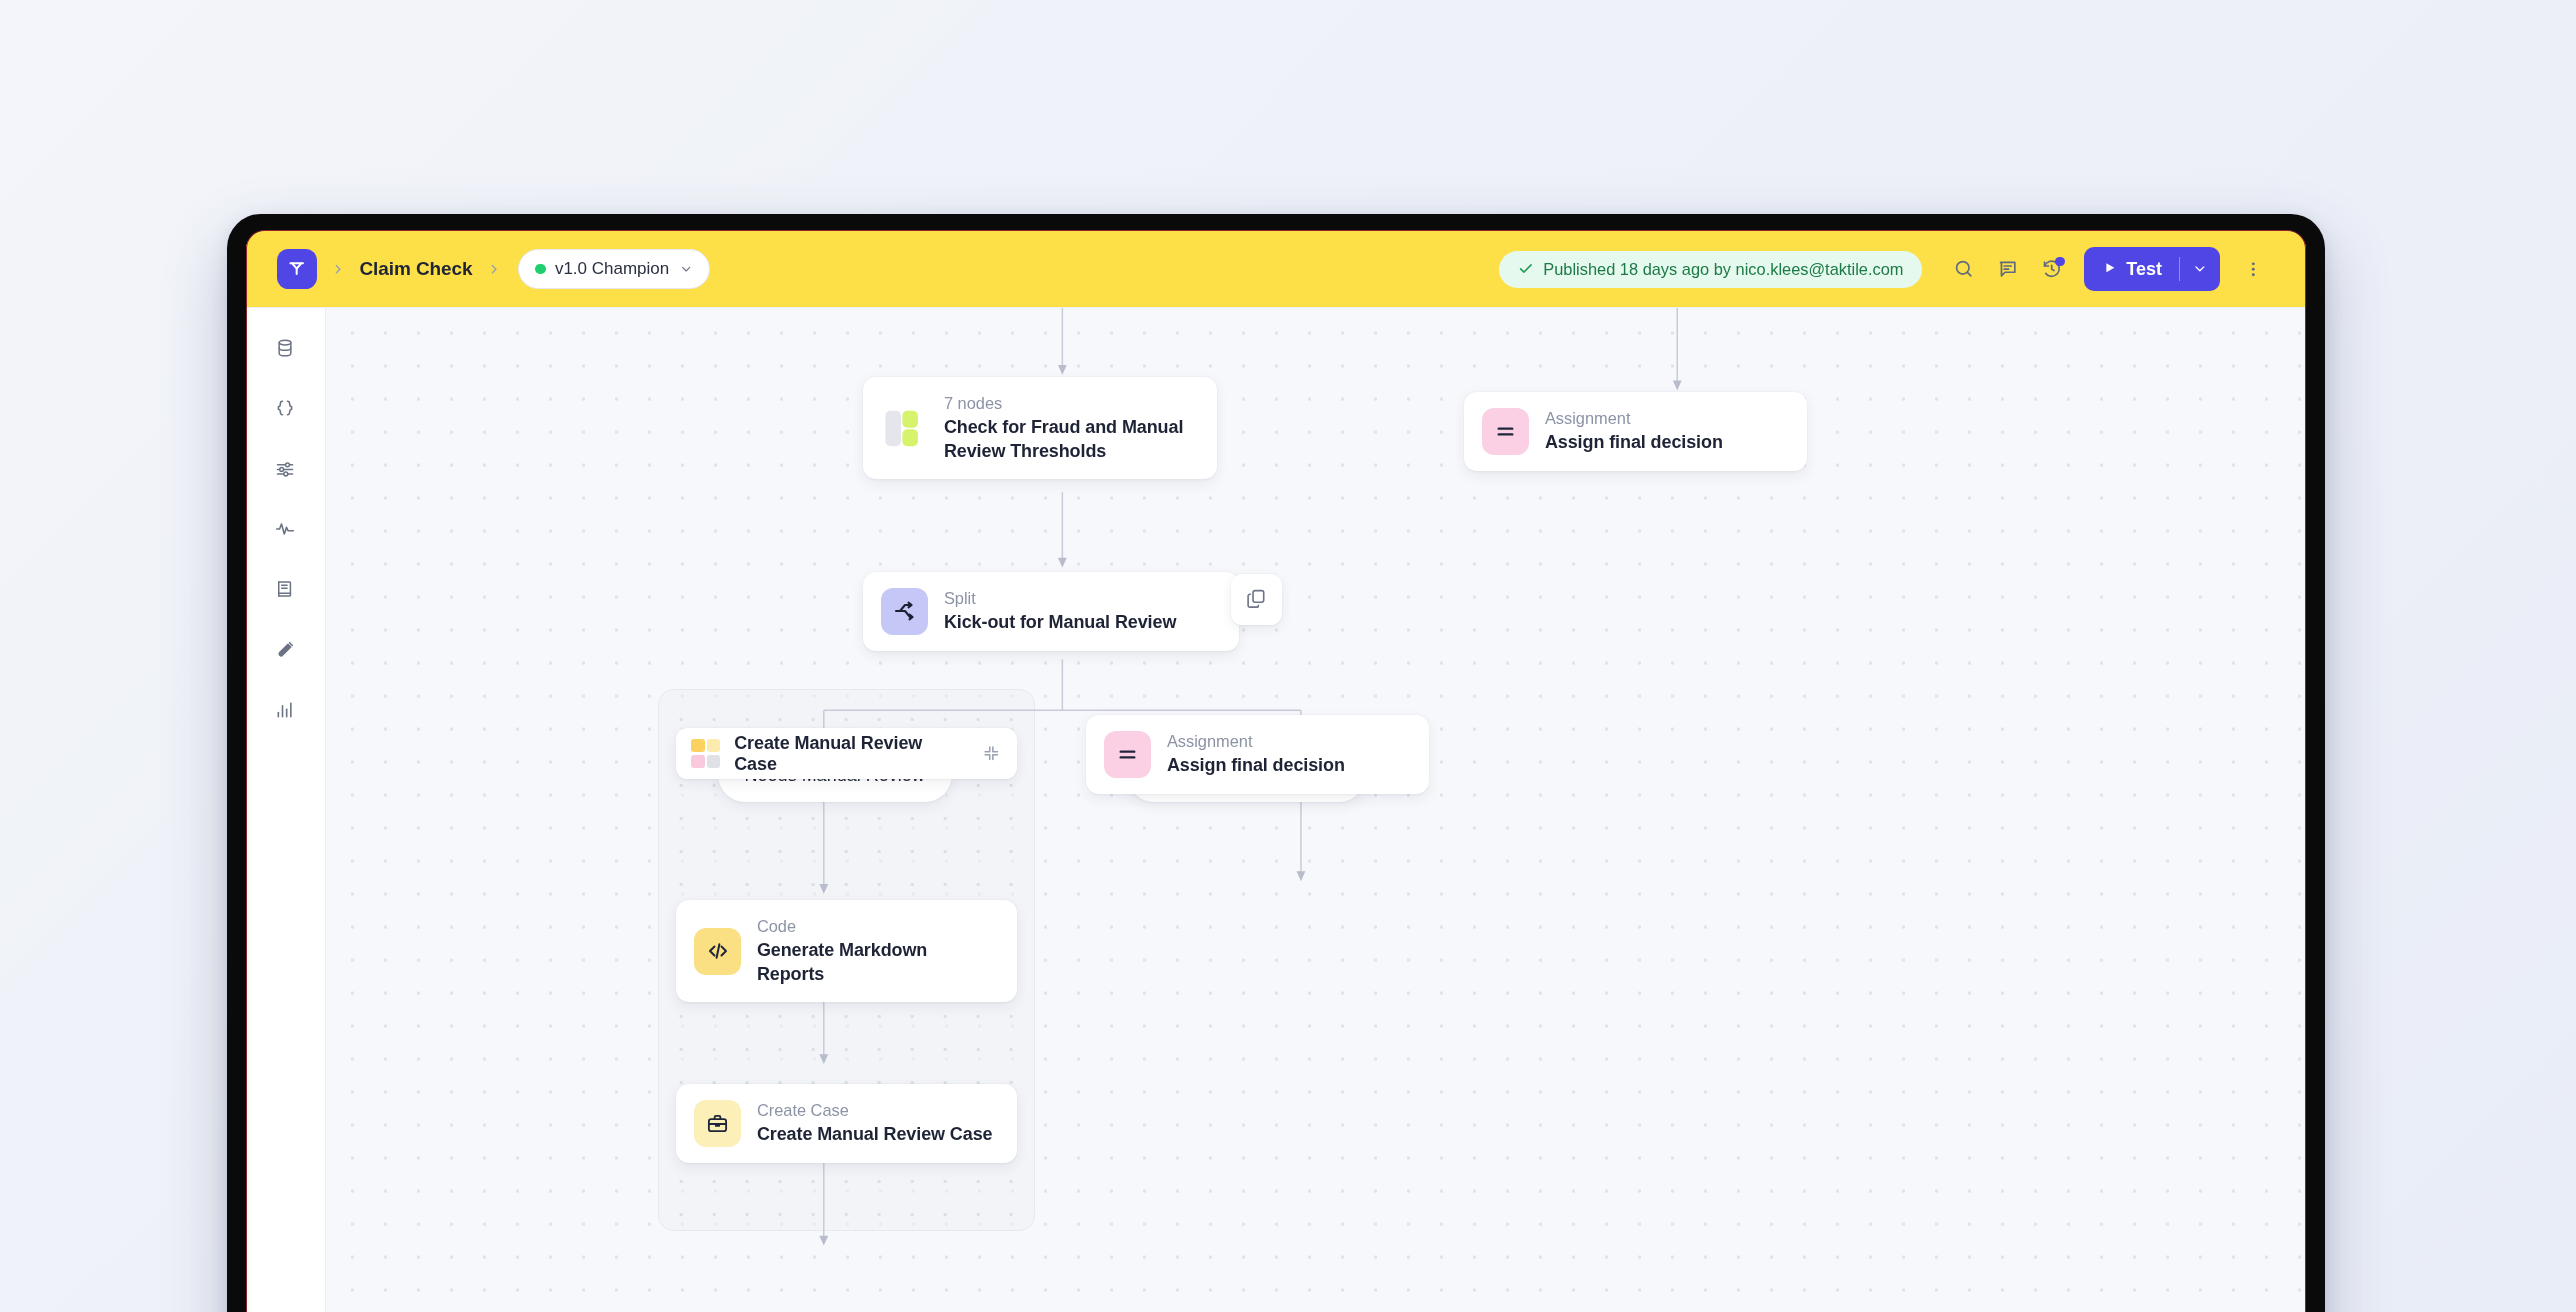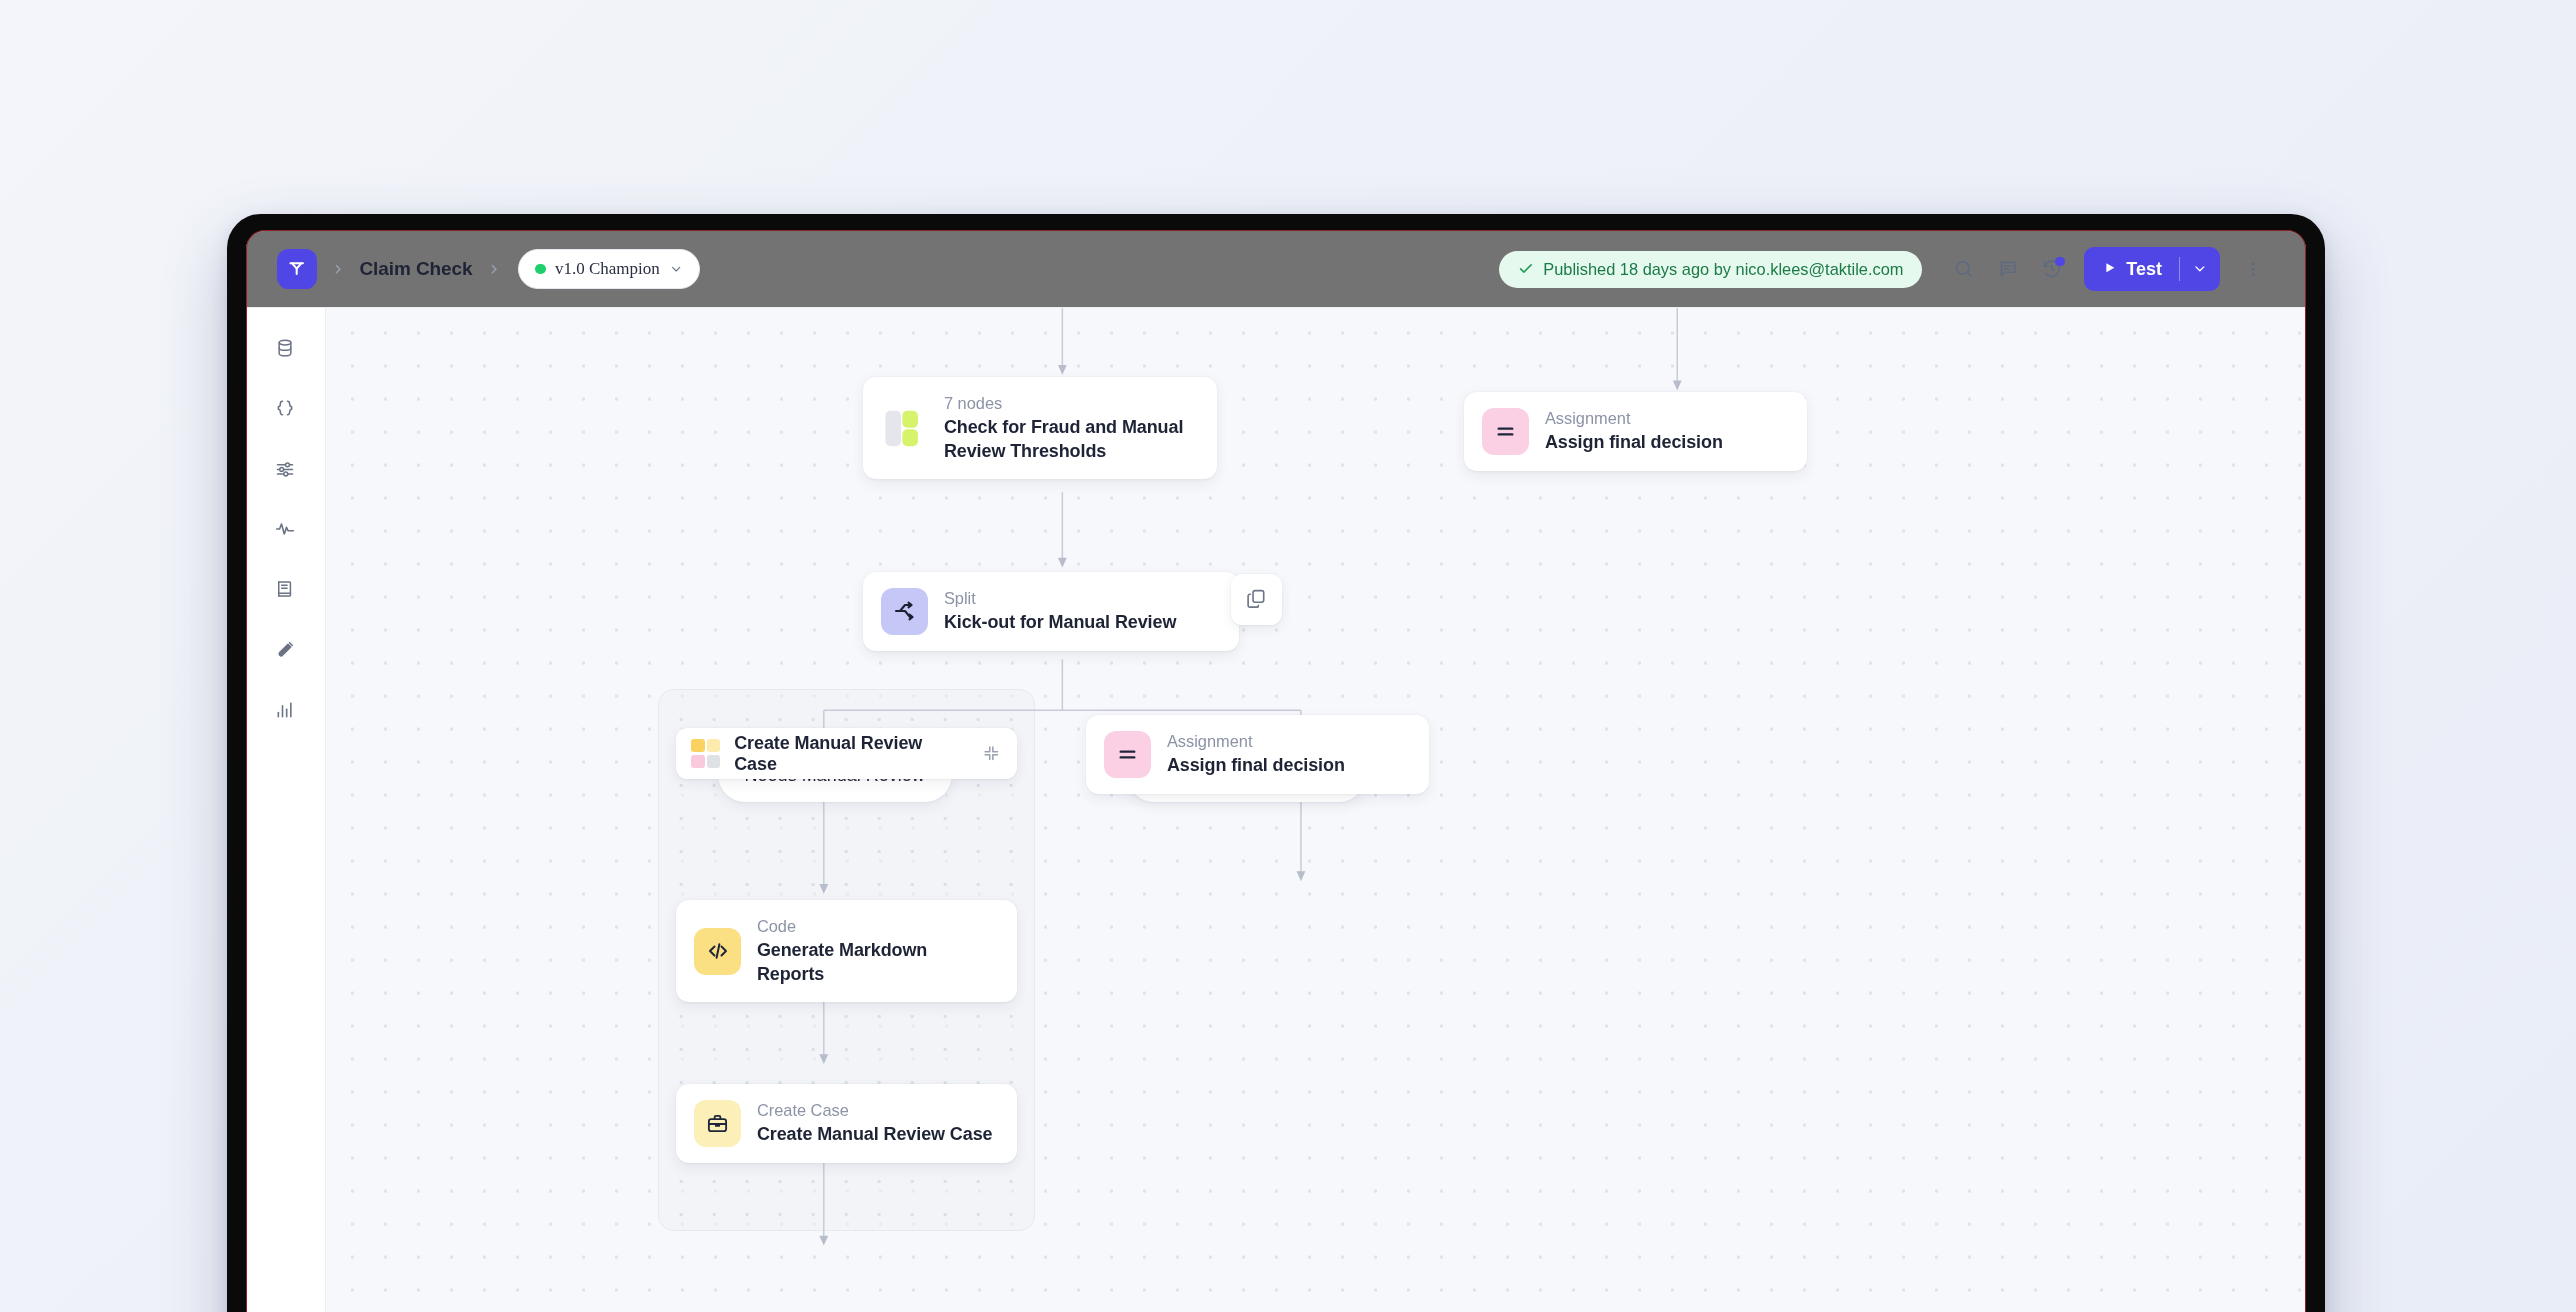--- a/index.html
+++ b/index.html
@@ -48,21 +48,21 @@
     background: #ffffff;
     border-radius: 18.6px 18.6px 0 0;
     overflow: hidden;
     z-index: 2;
   }
 
   
   #topbar {
     position: relative;
     height: 77px;
-    background: #737373;
+    background: #fde047;
     border-bottom: 0.7px solid #eceef3;
     display: flex;
     align-items: center;
     padding: 0 31px 0 31px;
   }
 
   .brand-logo {
     width: 40px; height: 40px;
     background: #5046e5;
     border-radius: 11.4px;
@@ -103,21 +103,20 @@
   #version-chip .dot {
     width: 10.7px; height: 10.7px; border-radius: 50%;
     background: #1fcf6d;
     flex: 0 0 auto;
   }
   #version-chip .label {
     font-size: 17px;
     color: #2a3042;
     font-weight: 400;
     white-space: nowrap;
-    font-family: Liberation Serif, serif;
   }
   #version-chip .chev { color:#717a8c; display:flex; }
 
   #topbar-right {
     margin-left: auto;
     display: flex;
     align-items: center;
     gap: 0;
   }
 

